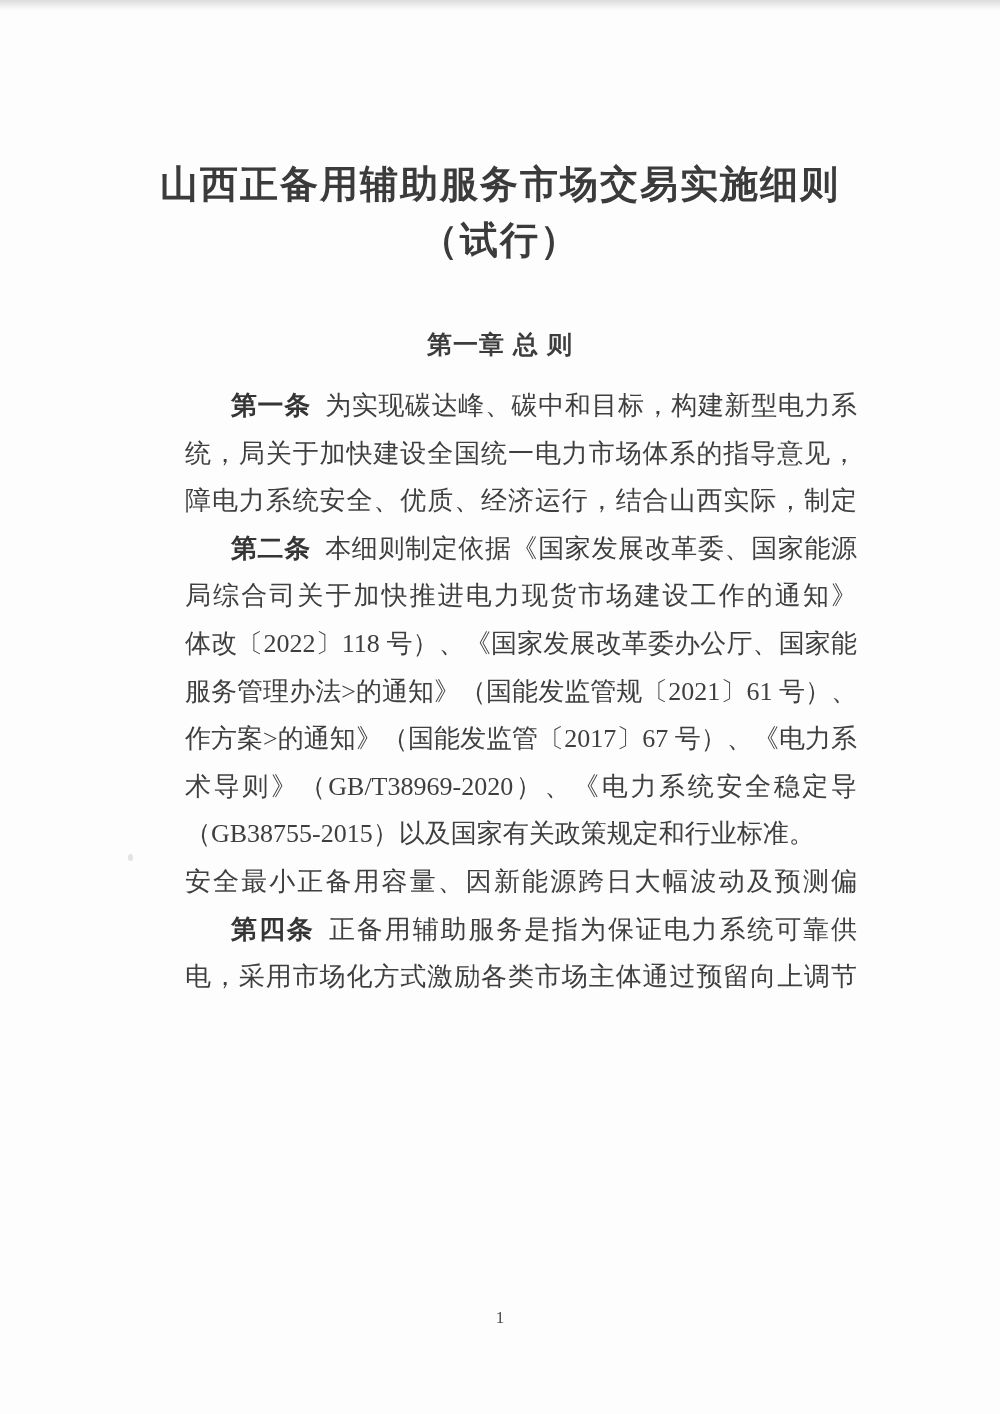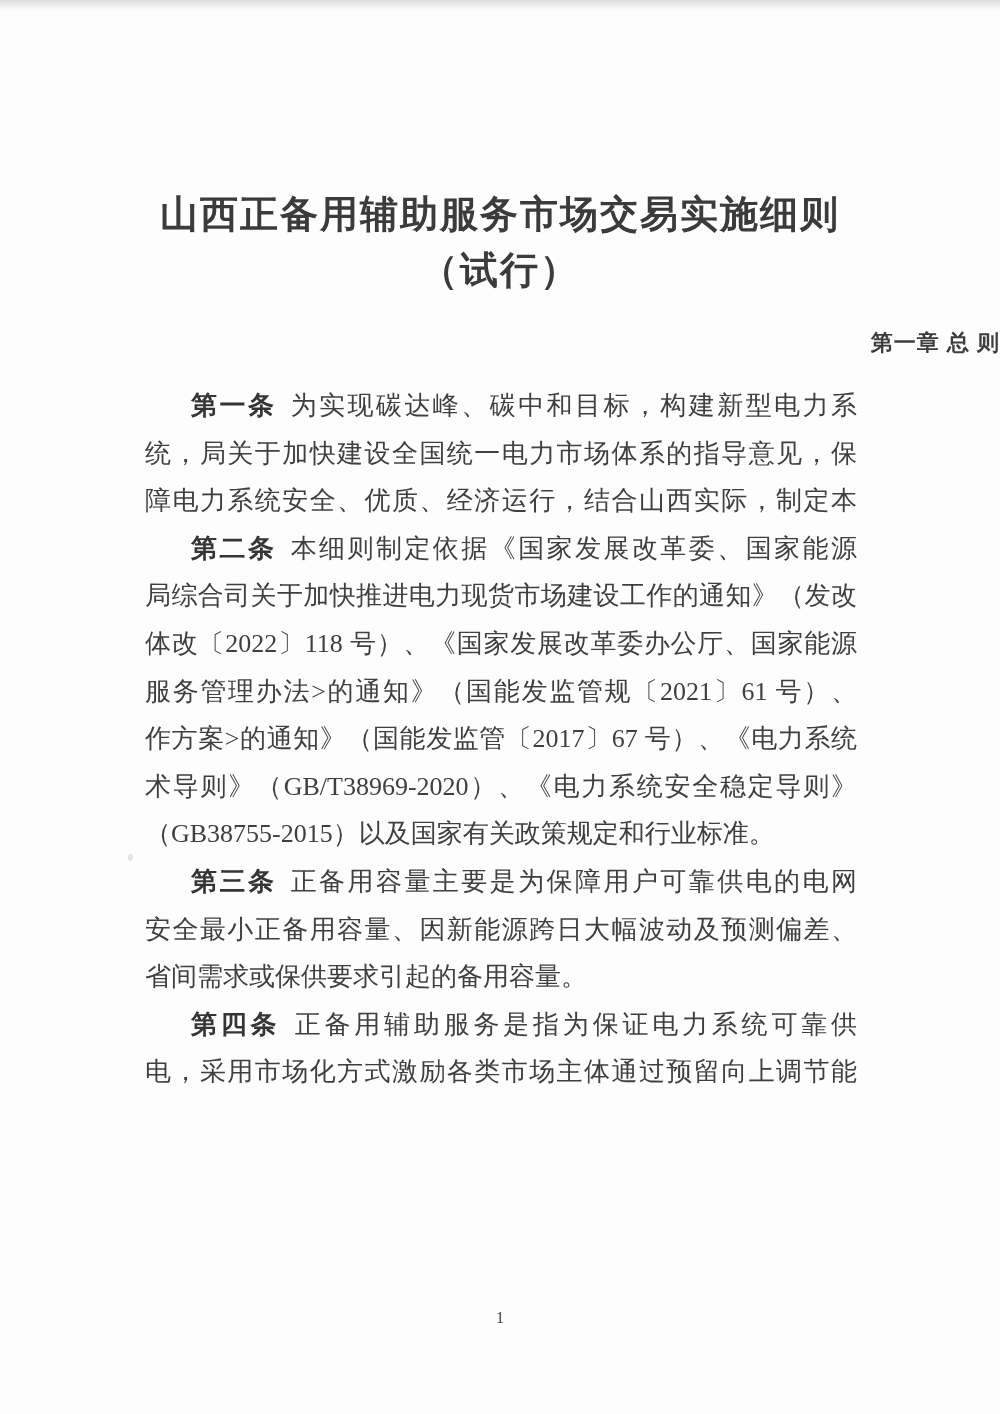--- a/index.html
+++ b/index.html
@@ -33,46 +33,46 @@
   .doc-title {
     position: absolute;
     top: 156px; left: 0; right: 0;
     text-align: center;
     font-family: "Liberation Sans", sans-serif;
     font-weight: bold;
     font-size: 38px;
     line-height: 56px;
     letter-spacing: 2px;
     color: #3b3b3b;
-    margin-top: 30px;
   }
   .chapter-heading {
     position: absolute;
     top: 328px; left: 0; right: 0;
-    text-align: right;
+    text-align: center;
     font-family: "Liberation Sans", sans-serif;
     font-weight: bold;
-    font-size: 22px;
+    font-size: 25px;
     letter-spacing: 1px;
     color: #3d3d3d;
   }
   .doc-body {
     position: absolute;
     top: 382px;
     left: 145px;
     width: 712px;
     font-size: 26px;
     color: #3f3f3f;
   }
   .line {
     height: 47.6px;
     line-height: 47.6px;
     overflow: hidden;
     text-align: justify;
     text-align-last: left;
+    margin-left: 40px;
   }
   .line.just { text-align-last: justify; }
   .line.ind  { text-indent: 46px; }
   .lead {
     font-weight: bold;
     margin-right: 0.55em;
     color: #353535;
   }
   .page-number {
     position: absolute;
@@ -100,21 +100,19 @@
       <div class="line just ind"><span class="lead">第一条</span>为实现碳达峰、碳中和目标，构建新型电力系</div>
       <div class="line just">统，局关于加快建设全国统一电力市场体系的指导意见，保</div>
       <div class="line just">障电力系统安全、优质、经济运行，结合山西实际，制定本</div>
       <div class="line just ind"><span class="lead">第二条</span>本细则制定依据《国家发展改革委、国家能源</div>
       <div class="line just">局综合司关于加快推进电力现货市场建设工作的通知》（发改</div>
       <div class="line just">体改〔2022〕118 号）、《国家发展改革委办公厅、国家能源</div>
       <div class="line just">服务管理办法&gt;的通知》（国能发监管规〔2021〕61 号）、《国</div>
       <div class="line just">作方案&gt;的通知》（国能发监管〔2017〕67 号）、《电力系统技</div>
       <div class="line just">术导则》（GB/T38969-2020）、《电力系统安全稳定导则》</div>
       <div class="line">（GB38755-2015）以及国家有关政策规定和行业标准。</div>
-      <div class="line just ind"><span class="lead">第三条</span>正备用容量主要是为保障用户可靠供电的电网</div>
       <div class="line just">安全最小正备用容量、因新能源跨日大幅波动及预测偏差、</div>
-      <div class="line">省间需求或保供要求引起的备用容量。</div>
       <div class="line just ind"><span class="lead">第四条</span>正备用辅助服务是指为保证电力系统可靠供</div>
       <div class="line just">电，采用市场化方式激励各类市场主体通过预留向上调节能</div>
     </div>
 
   <div class="page-number">1</div>
 </div>
 
 </body></html>

